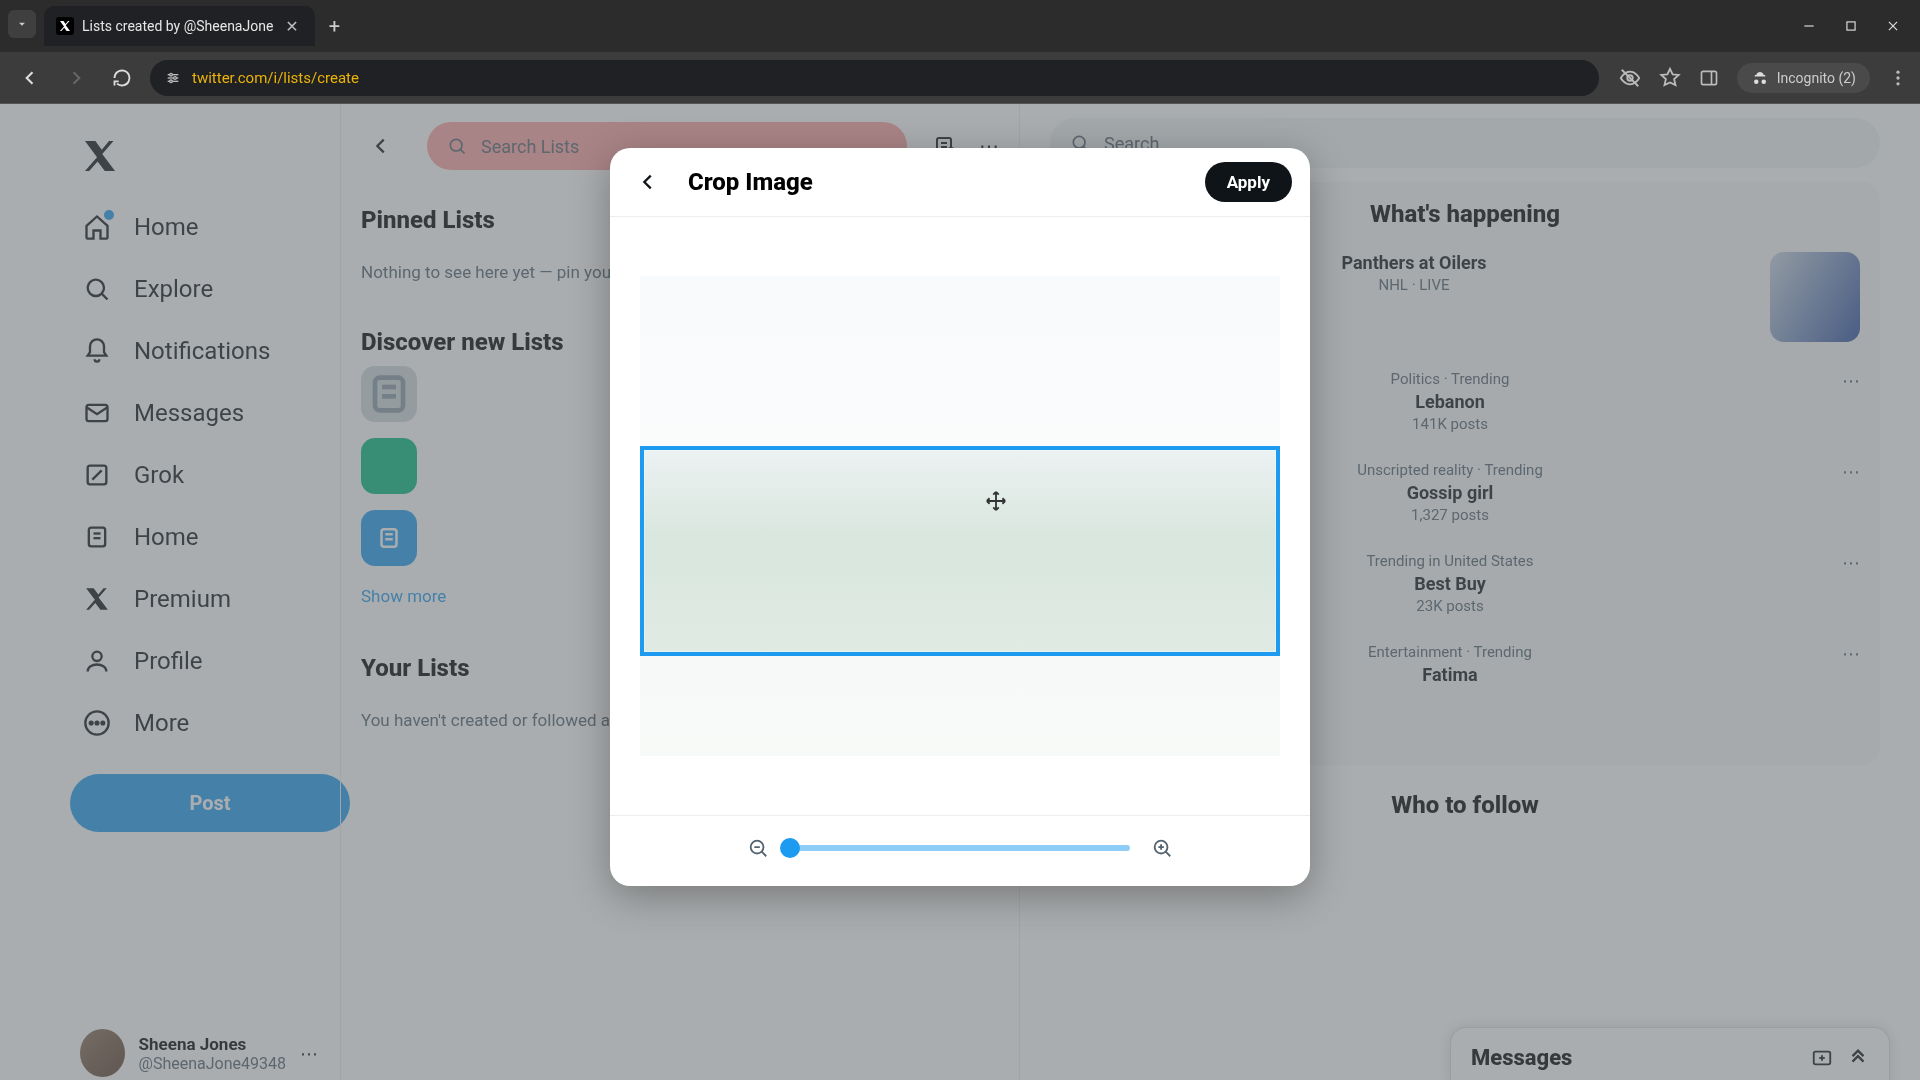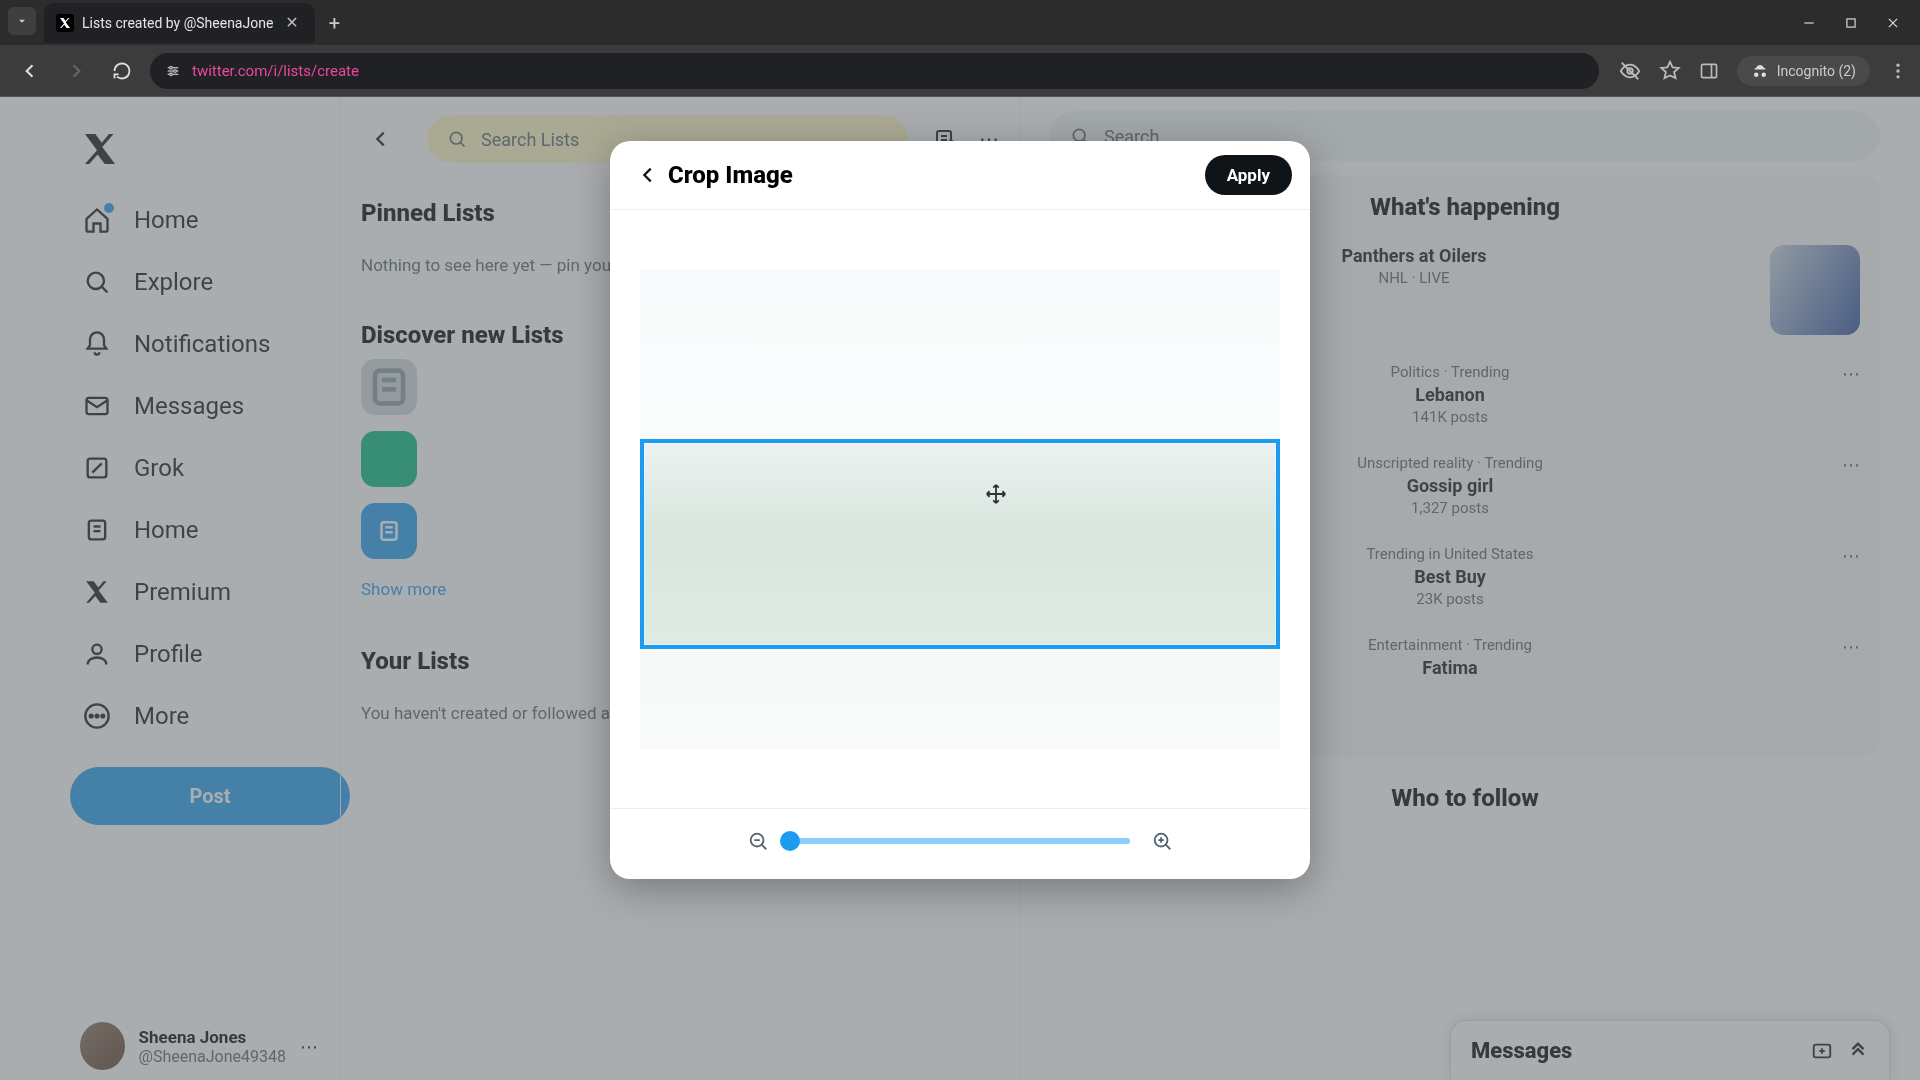--- a/index.html
+++ b/index.html
@@ -1,32 +1,32 @@
 <!DOCTYPE html>
 <html><head>
 <meta charset="utf-8">
 <style>
 * { margin: 0; padding: 0; box-sizing: border-box; font-family: -apple-system, BlinkMacSystemFont, "Segoe UI", Roboto, Helvetica, Arial, sans-serif; }
 html, body { width: 1920px; height: 1080px; overflow: hidden; background: #2b2b2b; }
 
 
-.browser-chrome { width: 100%; height: 45px; background: #2c2c2c; display: flex; align-items: flex-end; }
+.browser-chrome { width: 100%; height: 52px; background: #2c2c2c; display: flex; align-items: flex-end; }
 .tab-region { display: flex; align-items: center; height: 100%; padding-left: 8px; }
 .tab-dropdown { width: 28px; height: 28px; background: #3f3f3f; border-radius: 6px; display:flex; align-items:center; justify-content:center; margin-right:8px; margin-bottom: 4px; }
 .tab { height: 40px; background: #202124; border-radius: 10px 10px 0 0; display: flex; align-items: center; padding: 0 12px; gap: 8px; min-width: 260px; }
 .tab-favicon { width: 18px; height: 18px; background:#000; border-radius:3px; display:flex; align-items:center; justify-content:center;}
 .tab-title { color: #e6e6e6; font-size: 14px; flex:1; white-space:nowrap; overflow:hidden; text-overflow:ellipsis;}
 .tab-close { color:#bbb; font-size:16px; padding:0 4px;}
 .new-tab { color:#ccc; font-size:20px; padding:0 14px; }
 .window-controls { margin-left:auto; display:flex; gap:28px; padding-right:20px; height:100%; align-items:center; color:#e0e0e0;}
 
 .addr-bar { width:100%; height:52px; background:#3c3c3c; display:flex; align-items:center; padding:0 12px; gap:10px; border-bottom:1px solid #555;}
 .nav-btn { width:36px; height:36px; display:flex; align-items:center; justify-content:center; color:#ccc; border-radius:50%;}
 .nav-btn.disabled { color:#666; }
-.url-field { flex:1; height:36px; background:#202124; border-radius:18px; display:flex; align-items:center; padding:0 14px; gap:10px; color:#ec4899; font-size:15px;}
+.url-field { flex:1; height:36px; background:#202124; border-radius:18px; display:flex; align-items:center; padding:0 14px; gap:10px; color:#eab308; font-size:15px;}
 .url-secure { width:18px; height:18px; display:flex; align-items:center; justify-content:center;}
 .addr-right { display:flex; align-items:center; gap:18px; color:#ccc; margin-left:10px;justify-content:space-between;}
 .incognito-pill { display:flex; align-items:center; gap:8px; background:#4a4a4a; border-radius:18px; padding:6px 14px; font-size:14px;}
 
 
 .page { position: relative; width:100%; height: calc(1080px - 45px - 52px); background:#fff; overflow:hidden;}
 .page-inner { display:flex; width:100%; height:100%; }
 
 
 .leftnav { width: 340px; padding: 14px 12px 0 70px; display:flex; flex-direction:column; gap:4px;margin-top:8px; }
@@ -39,21 +39,21 @@
 .avatar { width:48px; height:48px; border-radius:50%; background:linear-gradient(135deg,#8b6f5c,#5c4030);}
 .acct-names { display:flex; flex-direction:column; }
 .acct-name { font-weight:700; font-size:17px;}
 .acct-handle { color:#536471; font-size:16px;}
 .acct-more { margin-left:auto; font-size:18px; color:#0f1419;}
 
 
 .midcol { width: 680px; border-left:1px solid #eee; border-right:1px solid #eee; padding: 10px 20px; }
 .mid-header { display:flex; align-items:center; gap:26px; padding:8px 0 20px; }
 .back-circle { width:40px; height:40px; display:flex; align-items:center; justify-content:center; border-radius:50%;}
-.search-lists { flex:1; height:48px; background:#fef9c3; border-radius:9999px; display:flex; align-items:center; padding:0 20px; gap:14px; color:#536471; font-size:18px;}
+.search-lists { flex:1; height:48px; background:#fca5a5; border-radius:9999px; display:flex; align-items:center; padding:0 20px; gap:14px; color:#536471; font-size:18px;}
 .mid-icons { display:flex; gap:22px; color:#0f1419; font-size:20px;}
 .section-h { font-size:24px; font-weight:800; margin:16px 0 10px;}
 .nothing { color:#536471; font-size:17px; padding:18px 0 30px;}
 .disc-row { display:flex; flex-direction:column; gap:16px; margin-top:10px;}
 .square { width:56px; height:56px; border-radius:14px;}
 .sq-gray { background:#cfd9de;}
 .sq-green { background:#00ba7c;}
 .sq-blue { background:#1d9bf0; display:flex; align-items:center; justify-content:center; color:#fff;}
 .show-more { color:#1d9bf0; font-size:17px; margin-top:20px; display:inline-block;}
 .lists-section { margin-top:48px;}
@@ -73,21 +73,21 @@
 .search-right { height:50px; background:#eff3f4; border-radius:28px; display:flex; align-items:center; padding:0 20px; gap:14px; color:#536471; font-size:18px;}
 .wtf-title { font-size:24px; font-weight:800; margin-top:26px;}
 
 
 .msg-dock { position:absolute; right:30px; bottom:0; width:440px; height:60px; background:#fff; border:1px solid #ddd; border-bottom:none; border-radius:16px 16px 0 0; box-shadow:0 0 14px rgba(0,0,0,0.15); display:flex; align-items:center; padding:0 20px; gap:14px;}
 .msg-title { font-size:22px; font-weight:800; flex:1;}
 
 
 .overlay { position:absolute; inset:0; background:rgba(100,105,110,0.55); display:flex; align-items:flex-start; justify-content:center; padding-top:44px;}
 .modal { width:700px; background:#fff; border-radius:20px; overflow:hidden; display:flex; flex-direction:column; box-shadow:0 10px 40px rgba(0,0,0,0.3); }
-.modal-header { display:flex; align-items:center; padding:14px 18px; }
+.modal-header { display:flex; align-items:center; gap:20px; padding:14px 18px; }
 .modal-back { width:40px; height:40px; display:flex; align-items:center; justify-content:center; border-radius:50%;}
 .modal-title { font-size:24px; font-weight:800; flex:1;}
 .apply-btn { background:#0f1419; color:#fff; border:none; border-radius:9999px; padding:10px 22px; font-size:17px; font-weight:700;}
 .crop-area { height:600px; background:#fff; display:flex; align-items:center; justify-content:center; border-top:1px solid #eee; border-bottom:1px solid #eee; position:relative;}
 .crop-canvas { width:640px; height:480px; position:relative; background:linear-gradient(180deg,#e8eef1 0%, #eef3f5 34%, #d8e6dd 55%, #e7efe9 100%); overflow:hidden;}
 .dim-top { position:absolute; left:0; right:0; top:0; height:170px; background:rgba(255,255,255,0.7);}
 .dim-bottom { position:absolute; left:0; right:0; bottom:0; height:100px; background:rgba(255,255,255,0.7);}
 .crop-frame { position:absolute; left:0; right:0; top:170px; height:210px; border:4px solid #1d9bf0; box-shadow:inset 0 0 0 1px rgba(255,255,255,0.3); cursor:move;}
 .move-handle { position:absolute; left:54%; top:20%; width:22px; height:22px; display:flex; align-items:center; justify-content:center; color:#444;}
 .slider-row { display:flex; align-items:center; justify-content:center; gap:18px; padding:18px 0 24px;}

